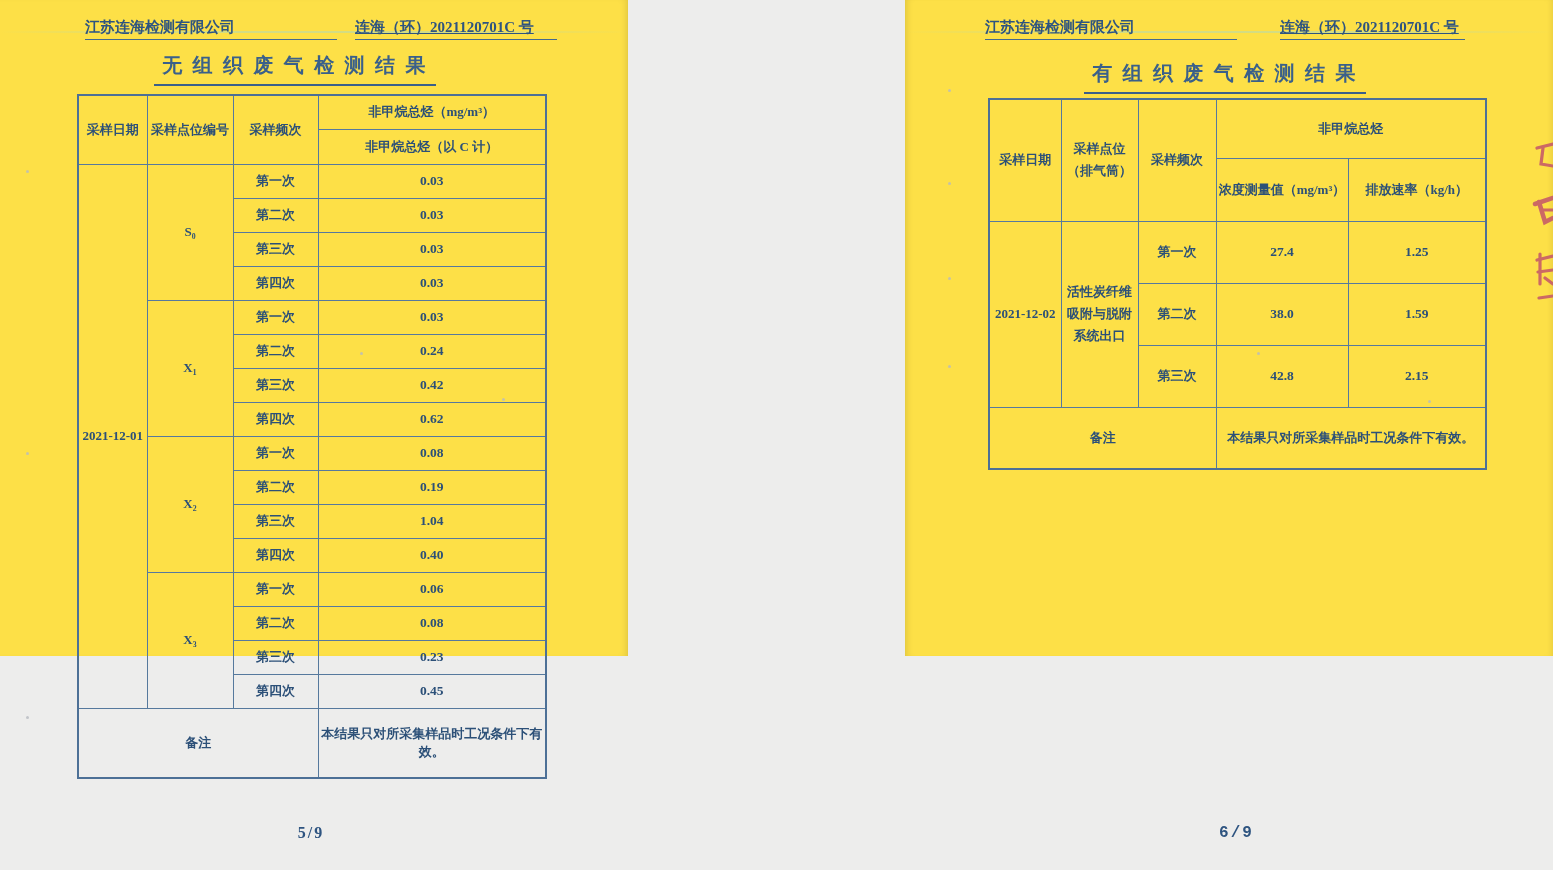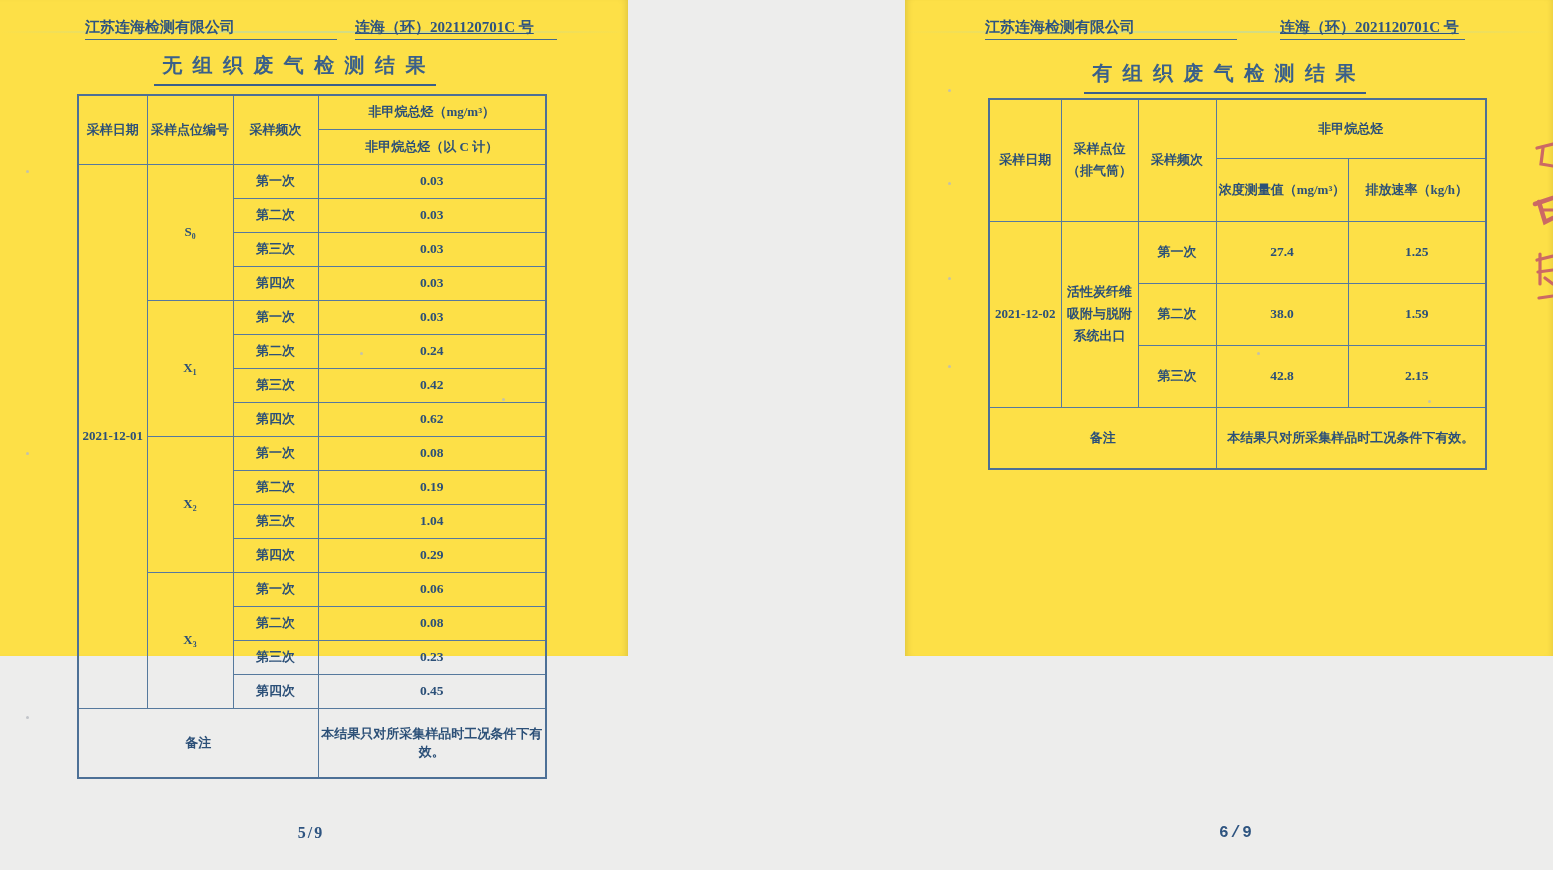--- a/index.html
+++ b/index.html
@@ -157,21 +157,21 @@
       <tr>
         <td>第二次</td>
         <td class="val">0.19</td>
       </tr>
       <tr>
         <td>第三次</td>
         <td class="val">1.04</td>
       </tr>
       <tr>
         <td>第四次</td>
-        <td class="val">0.29</td>
+        <td class="val">0.40</td>
       </tr>
 
       <tr>
         <td rowspan="4">X₃</td>
         <td>第一次</td>
         <td class="val">0.06</td>
       </tr>
       <tr>
         <td>第二次</td>
         <td class="val">0.08</td>

